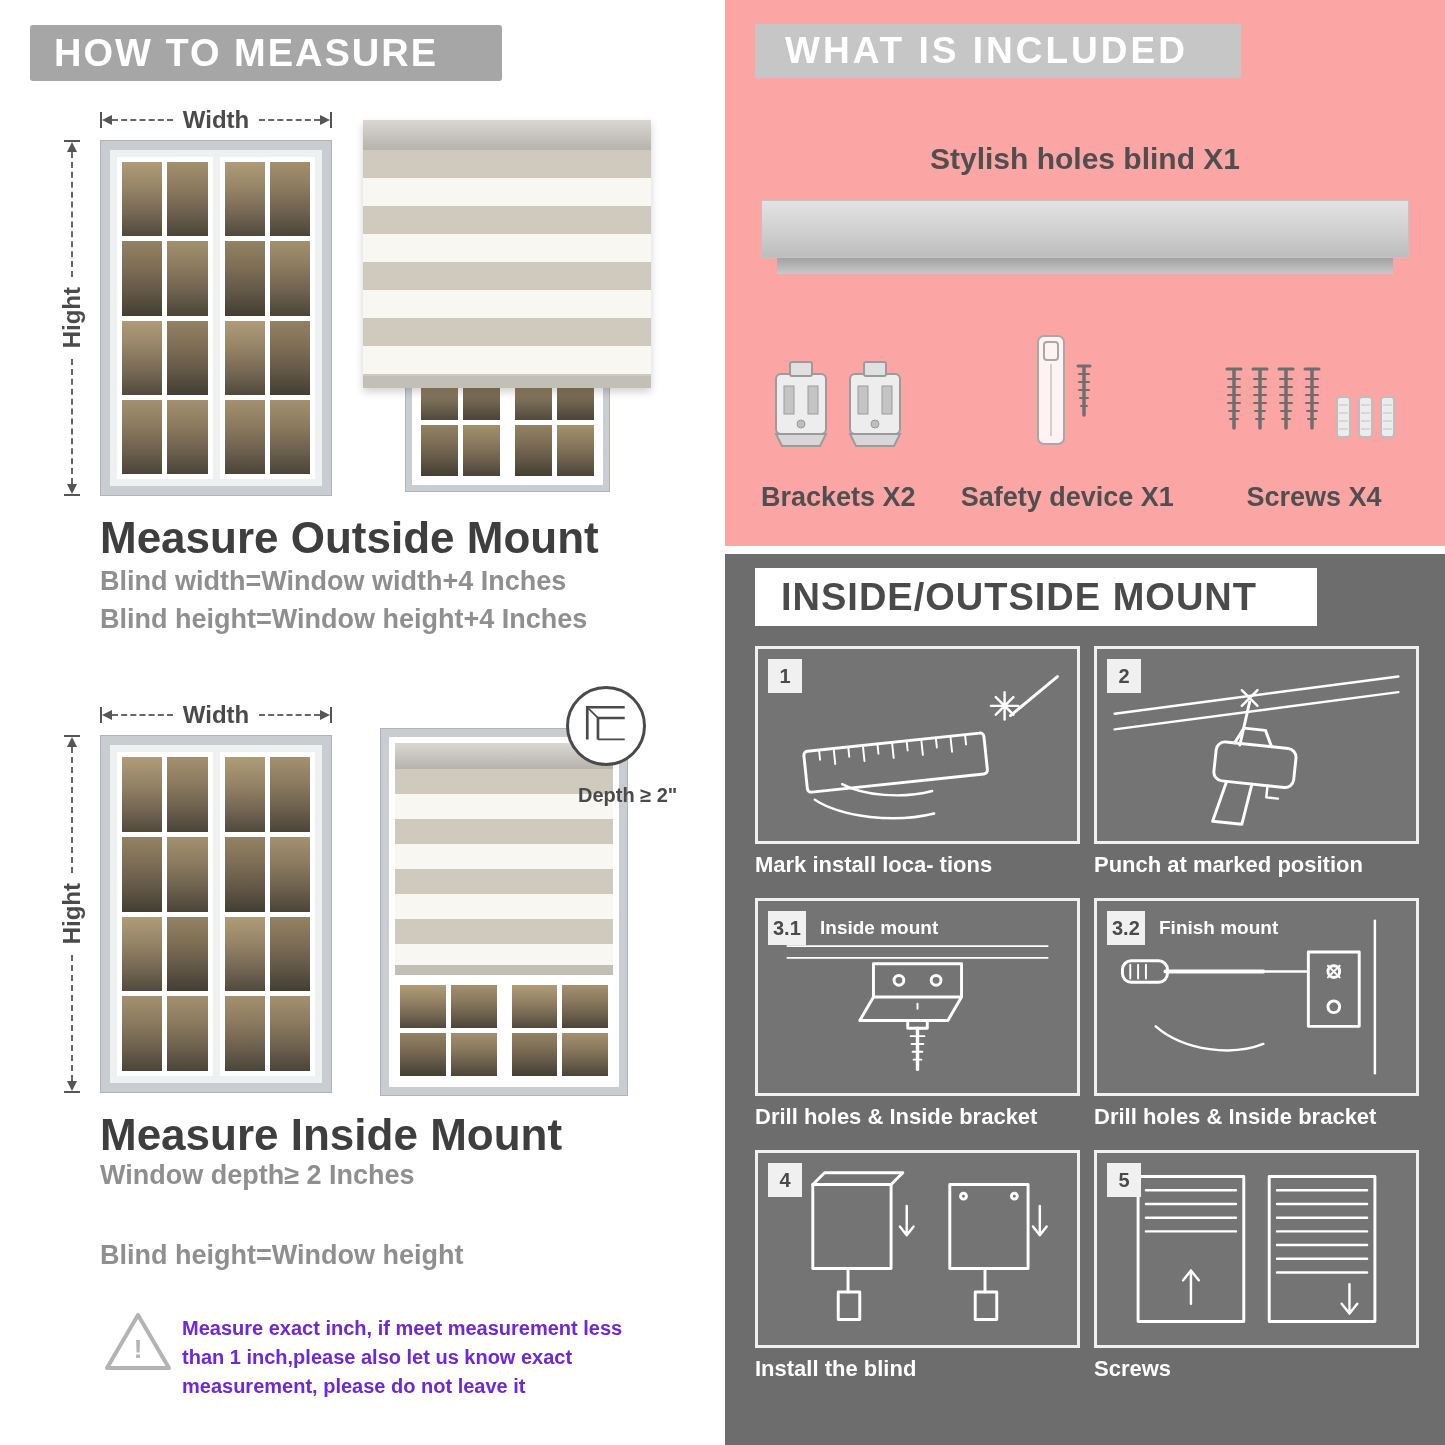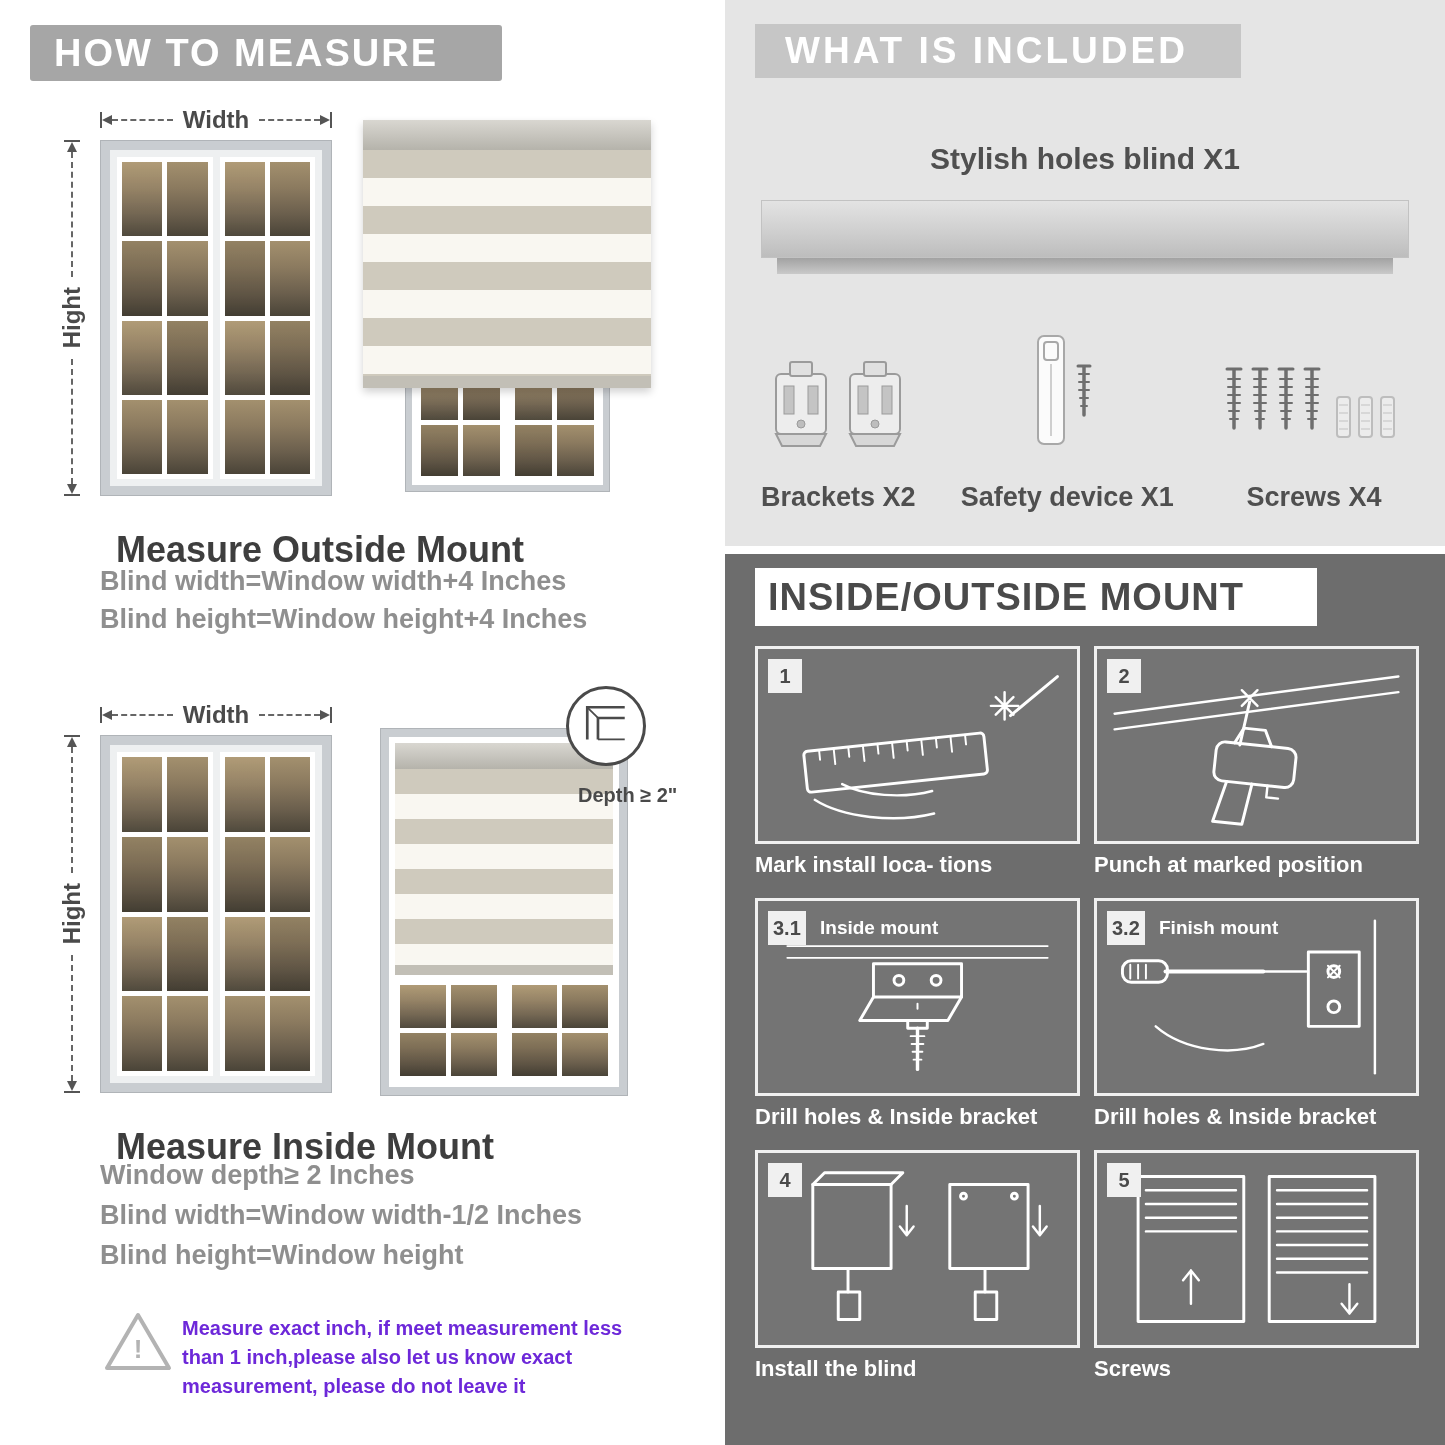--- a/index.html
+++ b/index.html
@@ -43,46 +43,46 @@
 
   .insidefig { position:absolute; background:#c9cdd1; border:1px solid #b0b4b8; padding:8px; }
   .insidefig-frame { background:#fff; height:100%; padding:6px; display:flex; flex-direction:column; }
   .win2bottom { flex:1; display:flex; gap:5px; padding-top:5px; }
 
   .callout { position:absolute; left:566px; top:686px; width:80px; height:80px; border-radius:50%;
     border:3px solid #4a4a4a; background:#fff; display:flex; align-items:center; justify-content:center; }
   .callout svg { width:66px; height:66px; }
   .depth-label { position:absolute; left:578px; top:784px; font-size:20px; font-weight:bold; color:#4a4a4a; }
 
-  .sec-title { position:absolute; font-size:36px; font-weight:bold; color:#3e3e3e; margin:16px; }
+  .sec-title { position:absolute; font-size:44px; font-weight:bold; color:#3e3e3e; margin:0; }
   .formula { position:absolute; font-size:27px; font-weight:bold; color:#8f8f8f; margin:0; }
 
   .warning-triangle { position:absolute; left:103px; top:1310px; width:70px; height:64px; }
   .warning-triangle svg { position:absolute; inset:0; width:100%; height:100%; }
   .warn-mark { position:absolute; left:0; right:0; top:24px; text-align:center; color:#b3b3b3; font-weight:bold; font-size:26px; }
   .warning-text { position:absolute; left:182px; top:1314px; width:445px; font-size:20px; font-weight:bold;
     color:#6d28d9; line-height:1.45; margin:0; }
 
   
-  .included-panel { position:absolute; left:725px; top:0; width:720px; height:546px; background:#e5e5e5; }
+  .included-panel { position:absolute; left:725px; top:0; width:720px; height:546px; background:#fca5a5; }
   .wii-banner { position:absolute; left:30px; top:24px; width:486px; height:54px; background:#c6c6c6; color:#fff;
     font-size:37px; font-weight:bold; letter-spacing:3px; line-height:54px; padding-left:30px; }
   .blind-label { position:absolute; left:0; top:142px; width:100%; text-align:center; font-size:30px; font-weight:bold; color:#4f4f4f; }
   .headrail-big { position:absolute; left:36px; top:200px; width:648px; height:58px;
     background:linear-gradient(180deg,#e3e3e3 0%,#cfcfcf 55%,#bdbdbd 100%); border:1px solid #c2c2c2; }
   .headrail-lip { position:absolute; left:52px; top:258px; width:616px; height:16px; background:linear-gradient(180deg,#a2a2a2,#c9c9c9); }
   .included-items { position:absolute; left:36px; top:318px; width:648px; display:flex; justify-content:space-between; align-items:flex-end; }
   .inc-item { text-align:center; }
   .inc-icons { display:flex; align-items:flex-end; justify-content:center; gap:12px; min-height:132px; }
   .inc-label { font-size:27px; font-weight:bold; color:#4f4f4f; margin-top:32px; }
 
   
   .mount-panel { position:absolute; left:725px; top:554px; width:720px; height:891px; background:#6d6d6d; }
   .iom-banner { position:absolute; left:30px; top:14px; width:562px; height:58px; background:#fff; color:#4a4a4a;
-    font-size:38px; font-weight:bold; line-height:58px; padding-left:13px; letter-spacing:1px; }
+    font-size:38px; font-weight:bold; line-height:58px; padding-left:26px; letter-spacing:1px; }
   .steps { position:absolute; left:30px; top:92px; width:664px; display:grid; grid-template-columns:1fr 1fr; column-gap:14px; }
   .step { height:252px; }
   .step-box { position:relative; height:198px; border:3px solid #f0f0f0; background:#747474; }
   .step-num { position:absolute; left:10px; top:10px; min-width:34px; height:34px; background:#f0f0f0; color:#4a4a4a;
     font-size:20px; font-weight:bold; display:flex; align-items:center; justify-content:center; padding:0 5px; z-index:2; }
   .step-inlabel { position:absolute; left:62px; top:16px; color:#fff; font-size:19px; font-weight:bold; z-index:2; }
   .step-art { position:absolute; inset:0; width:100%; height:100%; }
   .step-caption { margin-top:8px; color:#fff; font-size:22px; font-weight:bold; }
 </style>
 </head>
@@ -241,21 +241,20 @@
         <path d="M28 52V28h30"></path>
         <path d="M28 52h30" stroke-width="2"></path>
         <path d="M16 16L28 28" stroke-width="2"></path>
       </g>
     </svg>
   </div>
   <div class="depth-label">Depth ≥ 2"</div>
 
   <h2 class="sec-title" style="left:100px;top:1110px;">Measure Inside Mount</h2>
   <p class="formula" style="left:100px;top:1160px;">Window depth≥ 2 Inches</p>
-  <p class="formula" style="left:100px;top:1200px;">Blind width=Window width-1/2 Inches</p>
   <p class="formula" style="left:100px;top:1240px;">Blind height=Window height</p>
 
   <div class="warning-triangle">
     <svg viewBox="0 0 70 64">
       <path d="M35 5 L66 58 H4 Z" fill="none" stroke="#b3b3b3" stroke-width="4" stroke-linejoin="round"></path>
     </svg>
     <span class="warn-mark">!</span>
   </div>
   <p class="warning-text">Measure exact inch, if meet measurement less than 1 inch,please also let us know exact measurement, please do not leave it</p>
 

